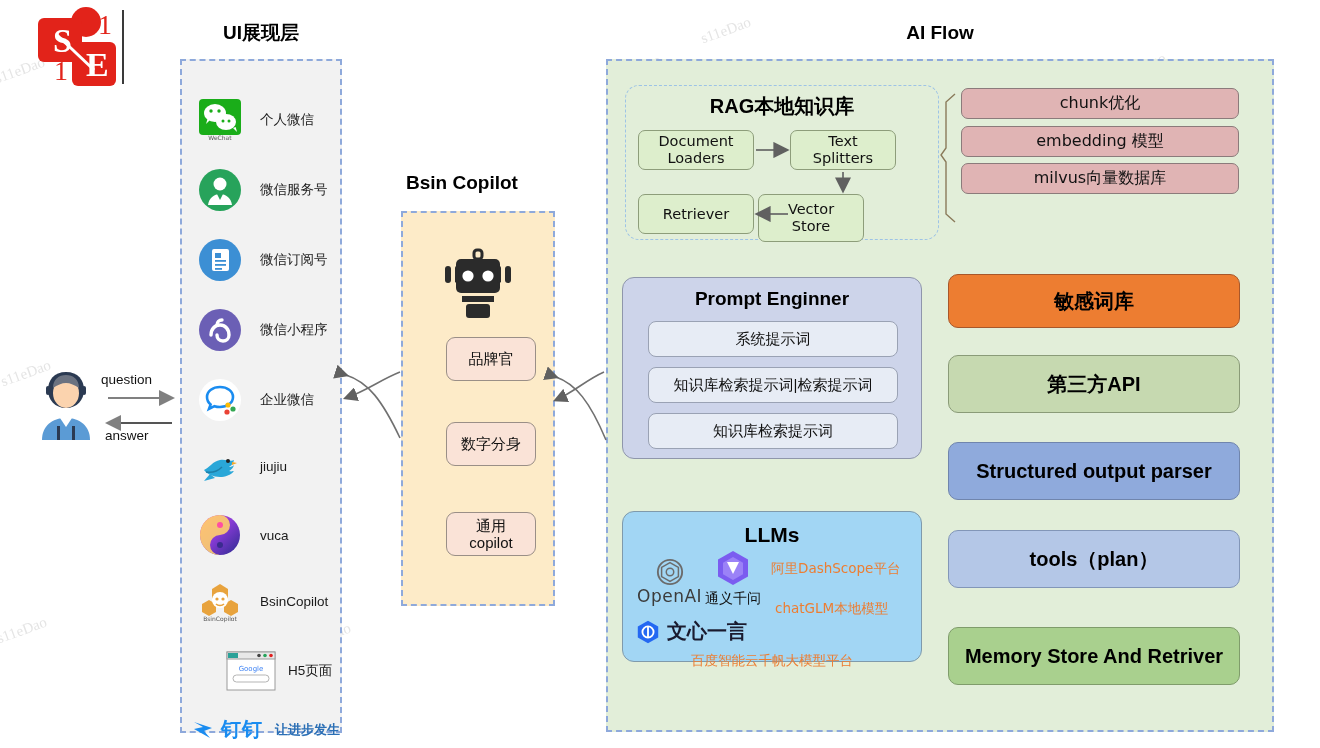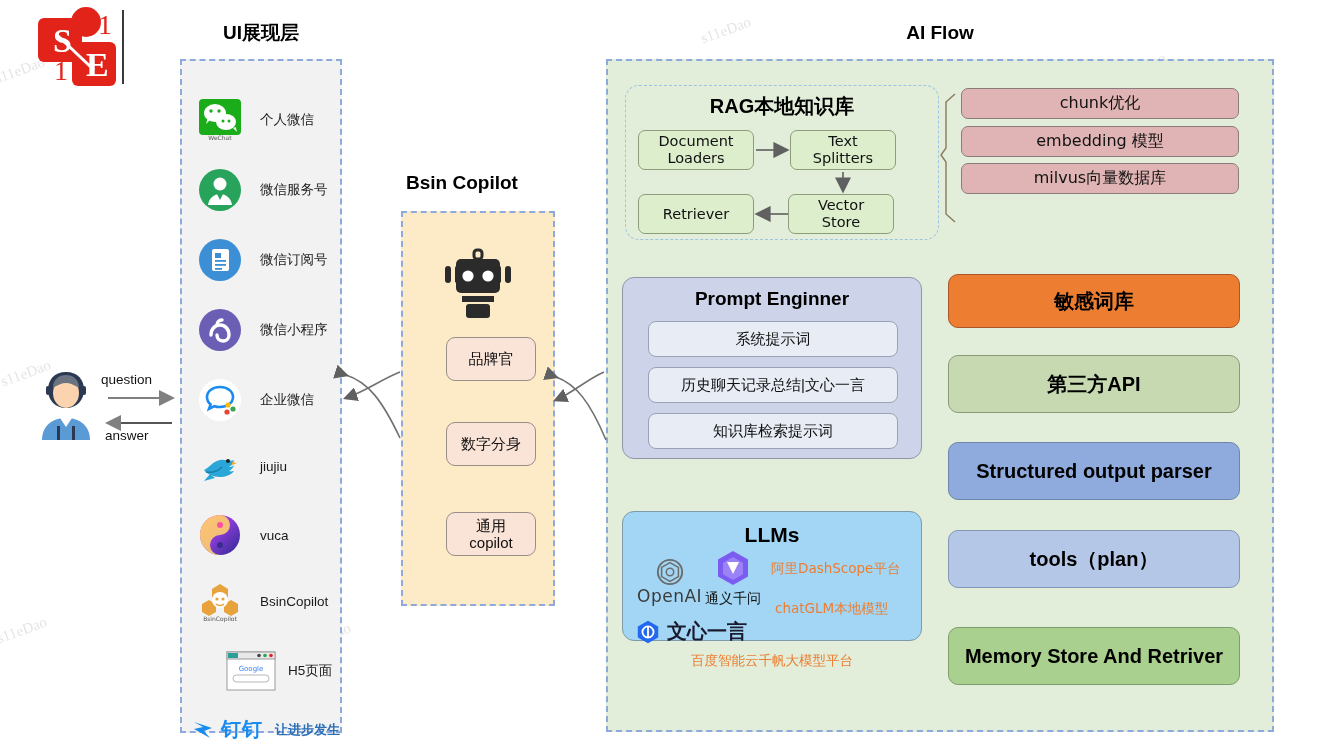--- a/index.html
+++ b/index.html
@@ -88,21 +88,21 @@
               font-size: 19px; font-weight: bold; color: #000; }
   .pe-box {
     position: absolute; left: 25px; width: 250px; height: 36px;
     background: #e7ecf5; border: 1px solid #9aa2b4; border-radius: 8px;
     display: flex; align-items: center; justify-content: center;
     font-size: 15px; color: #111;
   }
 
   
   .panel-llm {
-    position: absolute; left: 622px; top: 511px; width: 300px; height: 130px;
+    position: absolute; left: 622px; top: 511px; width: 300px; height: 151px;
     background: #a2d6f4; border: 1px solid #7f9aab; border-radius: 12px;
   }
   .llm-title { position: absolute; top: 11px; left: 0; width: 100%; text-align: center;
                font-size: 21px; font-weight: bold; color: #000; }
   .llm-txt { position: absolute; color: #ed7d31; font-size: 13.5px; white-space: nowrap;
              font-family: "DejaVu Sans", sans-serif; }
   .llm-brand { position: absolute; white-space: nowrap; }
 
   
   .big-box {
@@ -353,21 +353,21 @@
       <span>Text</span><br>
       <span>Splitters</span>
     </span>
   </div>
   <div class="rag-box" style="left:638px;top:130px;width:116px;height:40px;">
     <span style="display:block;">
       <span>Document</span><br>
       <span>Loaders</span>
     </span>
   </div>
-  <div class="rag-box" style="left:788px;top:194px;width:106px;height:40px;">
+  <div class="rag-box" style="left:758px;top:194px;width:106px;height:48px;">
     <span style="display:block;">
       <span>Vector</span><br>
       <span>Store</span>
     </span>
   </div>
   <div class="rag-box" style="left:638px;top:194px;width:116px;height:40px;">
     <span>Retriever</span>
   </div>
 
   <div class="pink-box" style="top:88px;">
@@ -379,21 +379,21 @@
   <div class="pink-box" style="top:163px;">
     <span>milvus向量数据库</span>
   </div>
 
   <div class="panel-prompt">
     <div class="pe-title">Prompt Enginner</div>
     <div class="pe-box" style="top:43px;">
       <span>系统提示词</span>
     </div>
     <div class="pe-box" style="top:89px;">
-      <span>历史聊天记录总结|文心一言</span>
+      <span>知识库检索提示词|检索提示词</span>
     </div>
     <div class="pe-box" style="top:135px;">
       <span>知识库检索提示词</span>
     </div>
   </div>
 
   <div class="panel-llm">
     <div class="llm-title">LLMs</div>
 
     <div class="llm-brand" style="left:14px;top:46px;">

